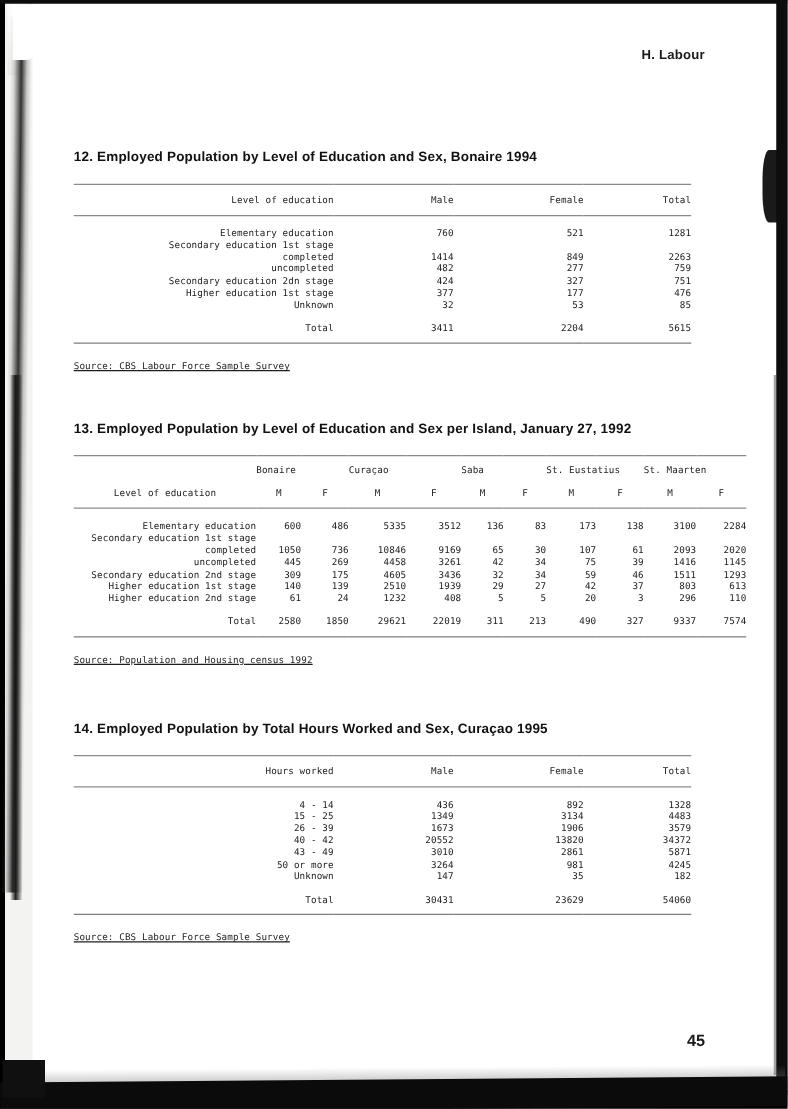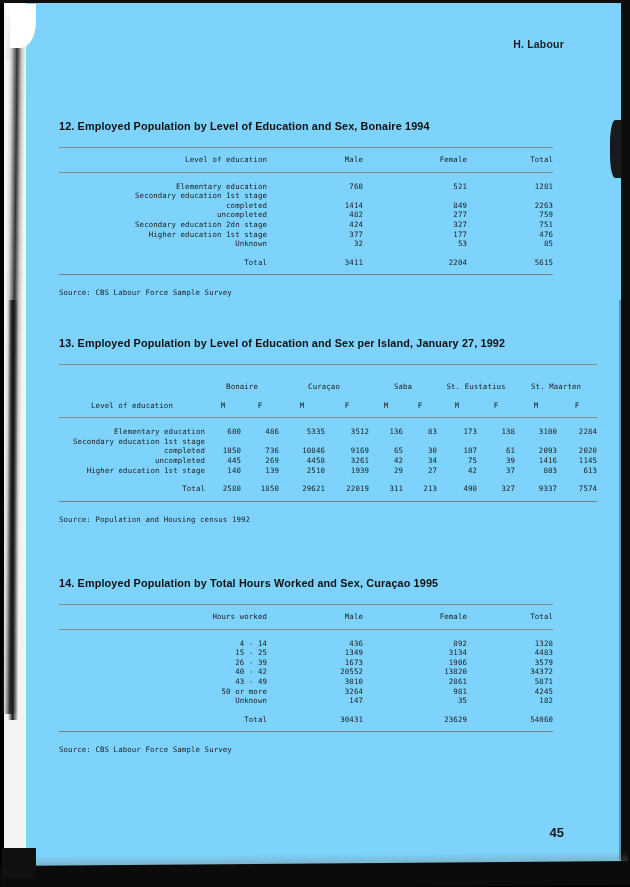--- a/index.html
+++ b/index.html
@@ -33,21 +33,21 @@
     background: #f3f3f1;
   }
 
   
   .page {
     position: absolute;
     left: 26px;
     top: 2px;
     width: 596px;
     height: 872px;
-    background: #7dd3fc;
+    background: #ffffff;
   }
 
   
   .gutter-shadow {
     position: absolute;
     left: 5px;
     top: 14px;
     width: 17px;
     height: 700px;
     background: linear-gradient(to right,
@@ -221,30 +221,31 @@
   .indent { padding-left: 20px; }
 
   .rule-top td, .rule-top th { border-top: 1.1px solid #8a8a88; }
   .rule-bot td, .rule-bot th { border-bottom: 1.1px solid #8a8a88; }
   .rule-end td { border-bottom: 1.4px solid #7e7e7c; }
   .sp-head td, .sp-head th { padding-top: 7px; padding-bottom: 7px; }
   .sp-head2 td, .sp-head2 th { padding-top: 5px; padding-bottom: 6px; }
   .first-data td { padding-top: 9px; }
   .total-row td { padding-top: 9px; padding-bottom: 7px; }
 
-  .grp-head th { text-align: center; padding-bottom: 4px; padding-top: 17px; }
+  .grp-head th { text-align: left; padding-bottom: 4px; padding-top: 6px; }
   .mf-head th { text-align: center; padding-bottom: 7px; }
   .mf { text-align: center; }
 
   .source {
     font-family: "DejaVu Sans Mono", monospace;
     font-size: 7.4px;
     color: #1f1f1f;
     margin-top: 13px;
     letter-spacing: 0.1px;
+    text-decoration: underline;
   }
 </style>
 </head>
 <body>
 
 <div class="scan">
   <div class="paper-outer"></div>
   <div class="page">
 
     <div class="content">
@@ -411,31 +412,57 @@
               <td>4458</td>
               <td>3261</td>
               <td>42</td>
               <td>34</td>
               <td>75</td>
               <td>39</td>
               <td>1416</td>
               <td>1145</td>
             </tr>
             <tr>
+              <td class="lbl">Secondary education 2nd stage</td>
+              <td>309</td>
+              <td>175</td>
+              <td>4605</td>
+              <td>3436</td>
+              <td>32</td>
+              <td>34</td>
+              <td>59</td>
+              <td>46</td>
+              <td>1511</td>
+              <td>1293</td>
+            </tr>
+            <tr>
               <td class="lbl">Higher education 1st stage</td>
               <td>140</td>
               <td>139</td>
               <td>2510</td>
               <td>1939</td>
               <td>29</td>
               <td>27</td>
               <td>42</td>
               <td>37</td>
               <td>803</td>
               <td>613</td>
+            </tr>
+            <tr>
+              <td class="lbl">Higher education 2nd stage</td>
+              <td>61</td>
+              <td>24</td>
+              <td>1232</td>
+              <td>408</td>
+              <td>5</td>
+              <td>5</td>
+              <td>20</td>
+              <td>3</td>
+              <td>296</td>
+              <td>110</td>
             </tr>
             <tr class="total-row rule-end">
               <td class="lbl">Total</td>
               <td>2580</td>
               <td>1850</td>
               <td>29621</td>
               <td>22019</td>
               <td>311</td>
               <td>213</td>
               <td>490</td>

